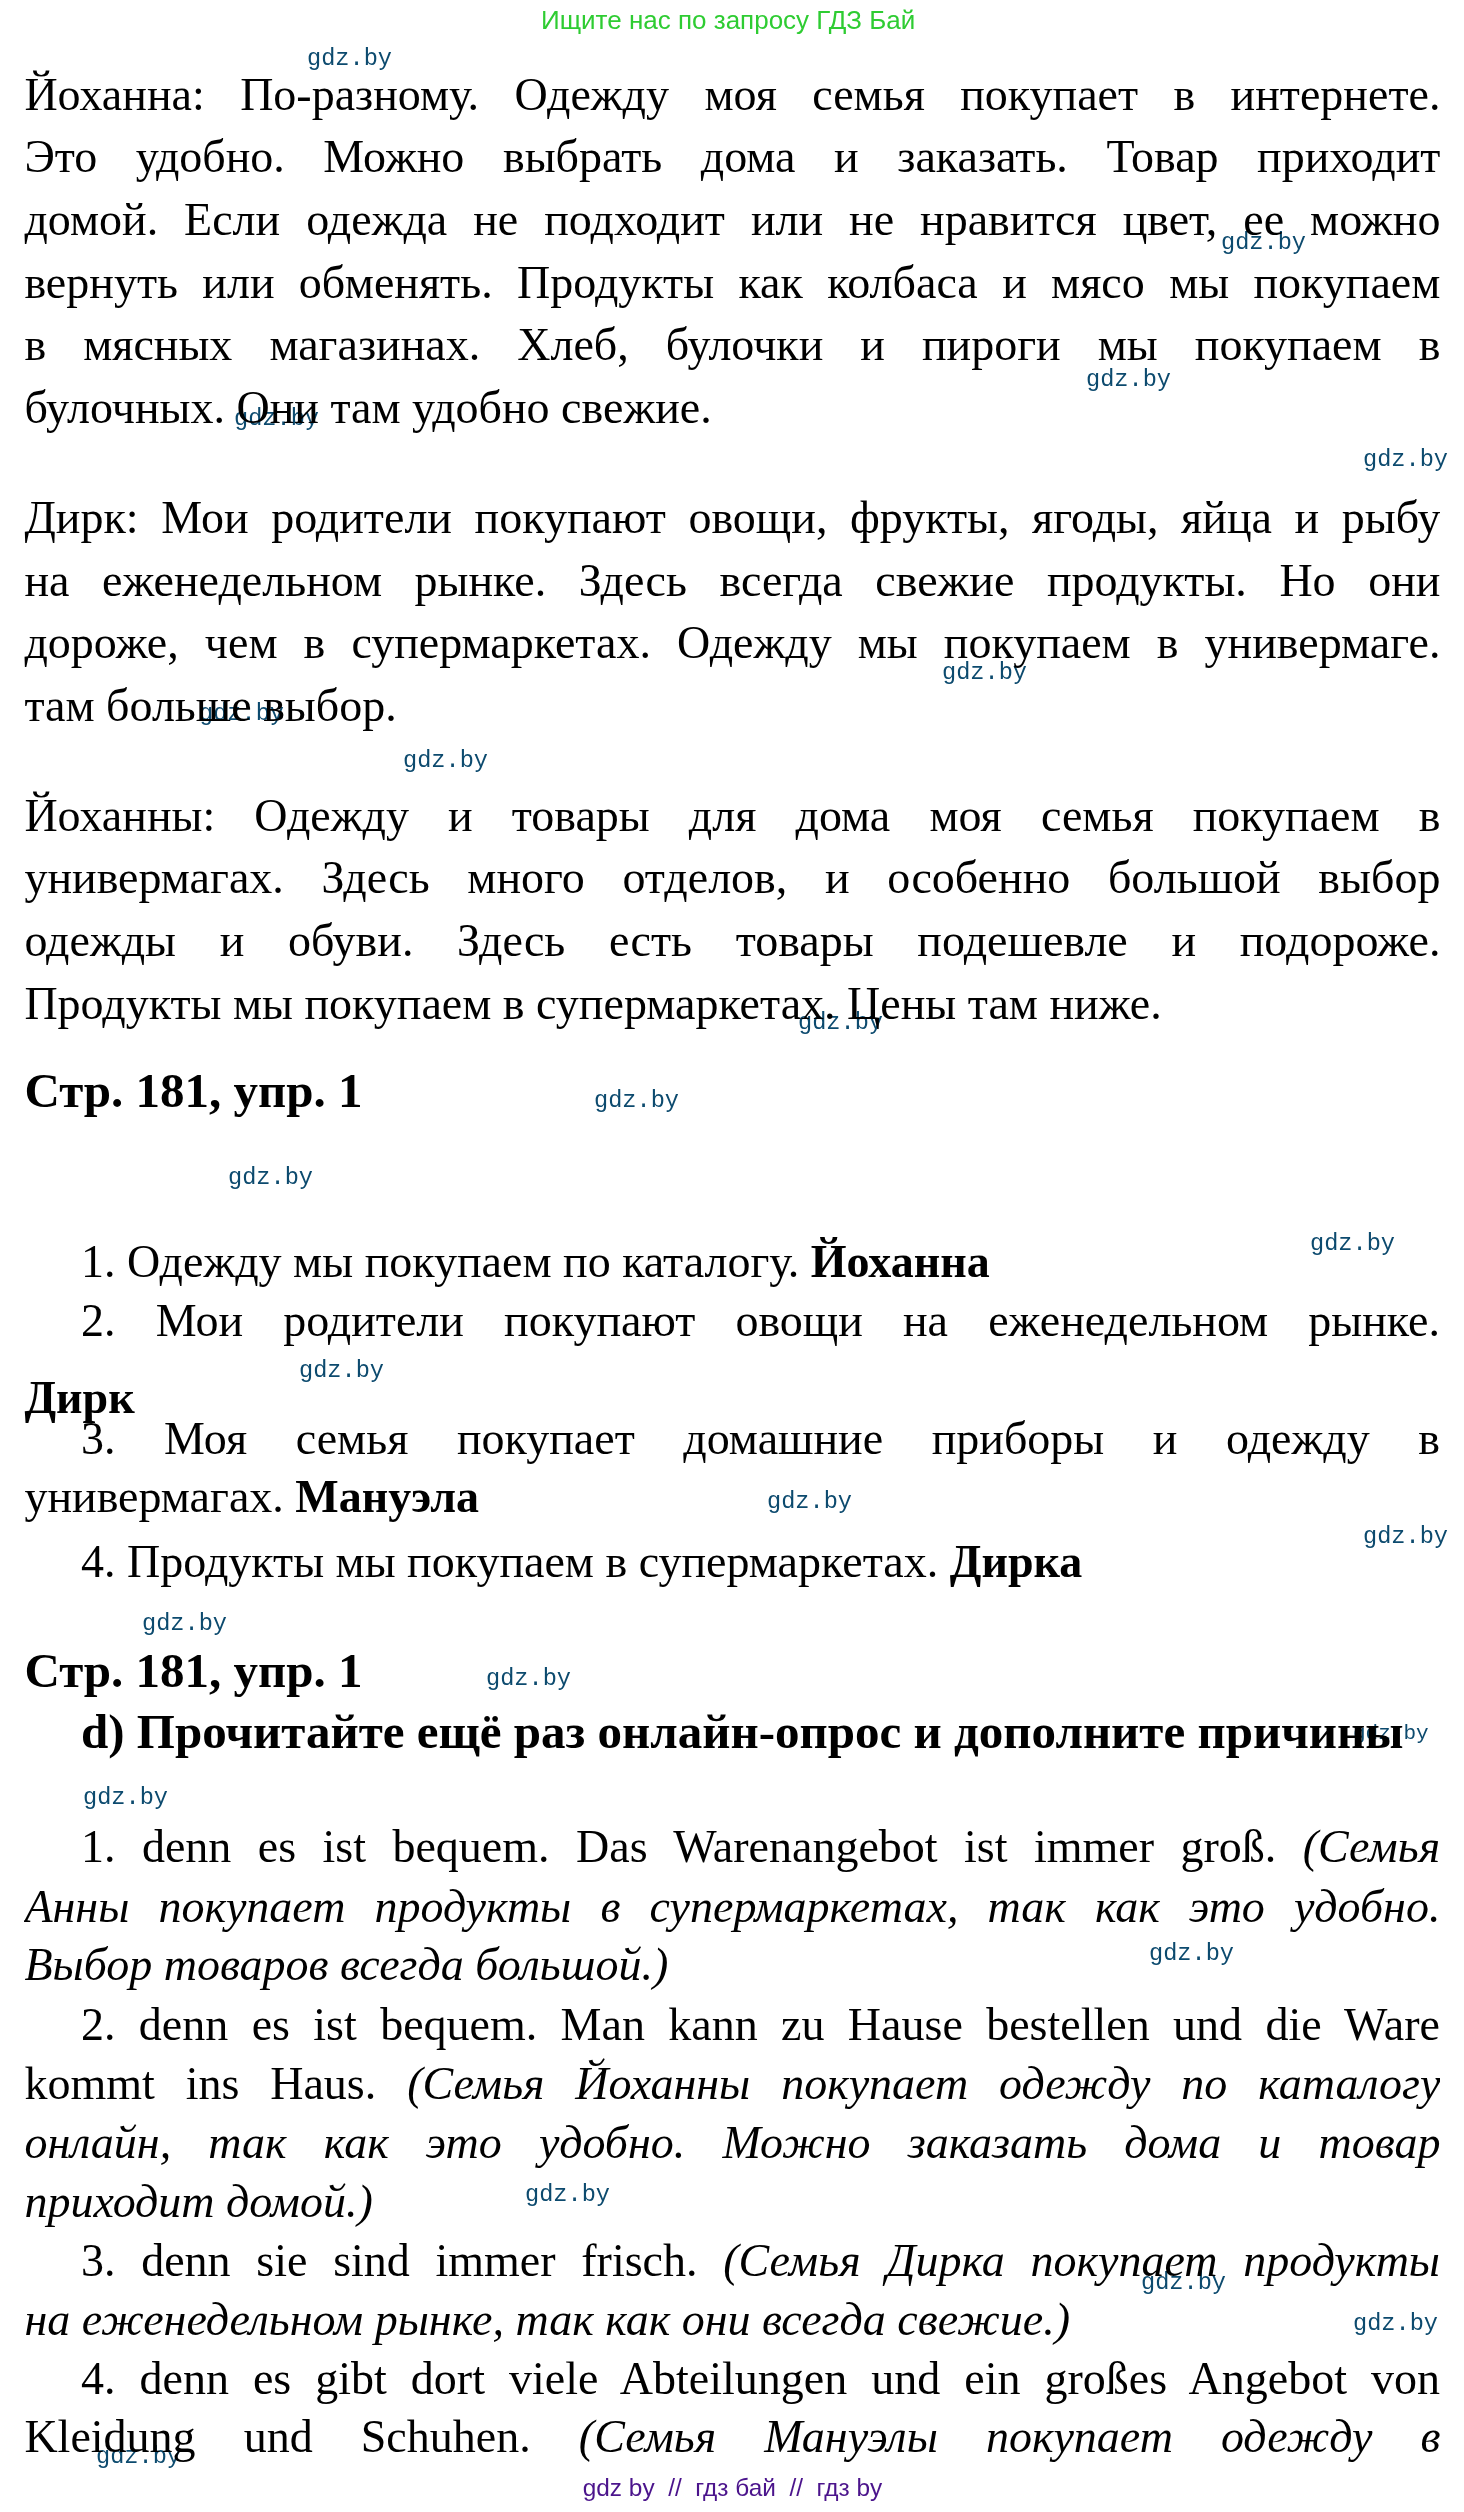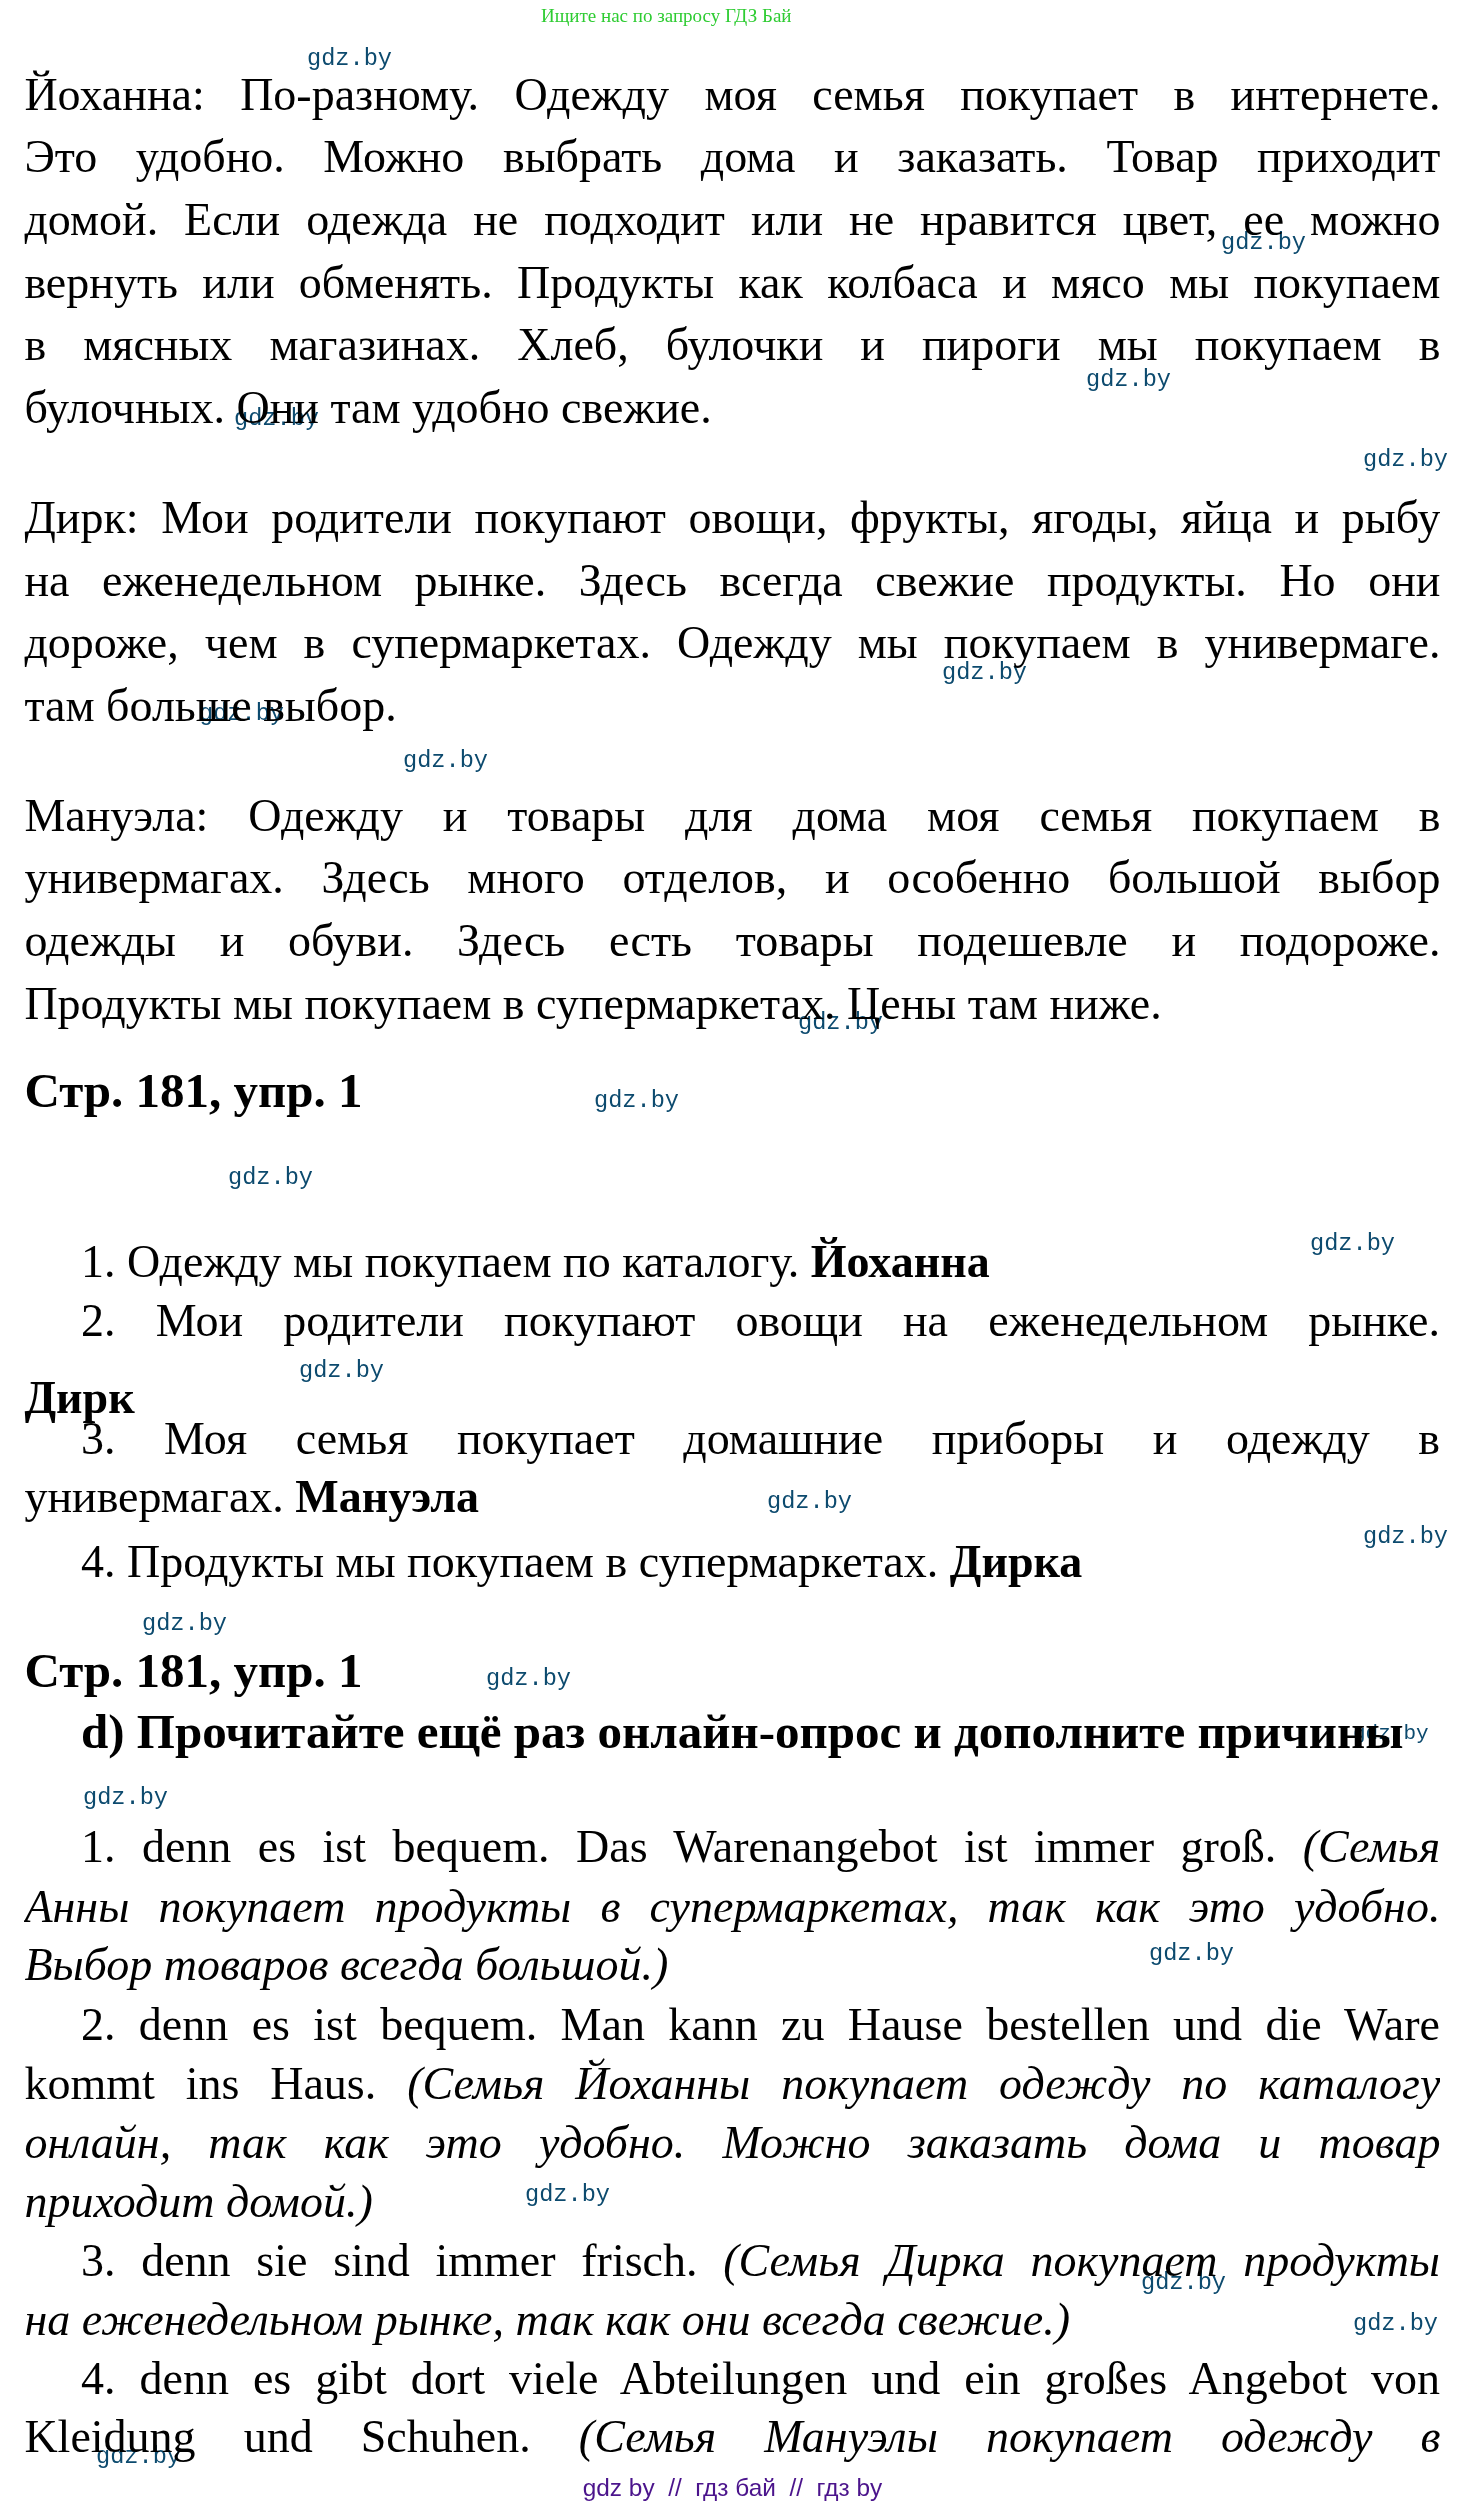--- a/index.html
+++ b/index.html
@@ -8,22 +8,22 @@
     width:1465px;
     height:2512px;
     background:#ffffff;
     overflow:hidden;
     font-family:"Liberation Serif",serif;
     color:#000000;
   }
   .promo{
     position:absolute;
     left:541px;top:4.9px;
-    font-family:Liberation Serif, serif;
-    font-size:19px;
+    font-family:Liberation Sans, sans-serif;
+    font-size:26px;
     color:#2ecc32;
     white-space:nowrap;
   }
   .footer{
     position:absolute;
     left:0;top:2474px;width:1465px;
     text-align:center;
     font-family:"Liberation Sans",sans-serif;
     font-size:24.4px;
     color:#4b148c;
@@ -93,21 +93,21 @@
   <div class="ln j" style="top:188px">домой. Если одежда не подходит или не нравится цвет, ее можно</div>
   <div class="ln j" style="top:251px">вернуть или обменять. Продукты как колбаса и мясо мы покупаем</div>
   <div class="ln j" style="top:313px">в мясных магазинах. Хлеб, булочки и пироги мы покупаем в</div>
   <div class="ln" style="top:376px">булочных. Они там удобно свежие.</div>
 
   <div class="ln j" style="top:486px"><span class="u">Дирк:</span> <span>Мои родители покупают овощи, фрукты, ягоды, яйца и рыбу</span></div>
   <div class="ln j" style="top:549px">на еженедельном рынке. Здесь всегда свежие продукты. Но они</div>
   <div class="ln j" style="top:611px">дороже, чем в супермаркетах. Одежду мы покупаем в универмаге.</div>
   <div class="ln" style="top:674px">там больше выбор.</div>
 
-  <div class="ln j" style="top:784px"><span class="u">Мануэла:</span> <span>Одежду и товары для дома моя семья покупаем в</span></div>
+  <div class="ln j" style="top:784px"><span class="u">Йоханны:</span> <span>Одежду и товары для дома моя семья покупаем в</span></div>
   <div class="ln j" style="top:846px">универмагах. Здесь много отделов, и особенно большой выбор</div>
   <div class="ln j" style="top:909px">одежды и обуви. Здесь есть товары подешевле и подороже.</div>
   <div class="ln" style="top:972px">Продукты мы покупаем в супермаркетах. Цены там ниже.</div>
 
   <div class="ln sec h" style="top:1061px">Стр. 181, упр. 1</div>
 
   <div class="ln sec ind" style="top:1232px"><span>1. Одежду мы покупаем по каталогу.</span> <span class="b">Йоханна</span></div>
   <div class="ln sec ind j" style="top:1291px">2. Мои родители покупают овощи на еженедельном рынке.</div>
   <div class="ln sec b" style="top:1349px">Дирк</div>
   <div class="ln sec ind j" style="top:1409px">3. Моя семья покупает домашние приборы и одежду в</div>

